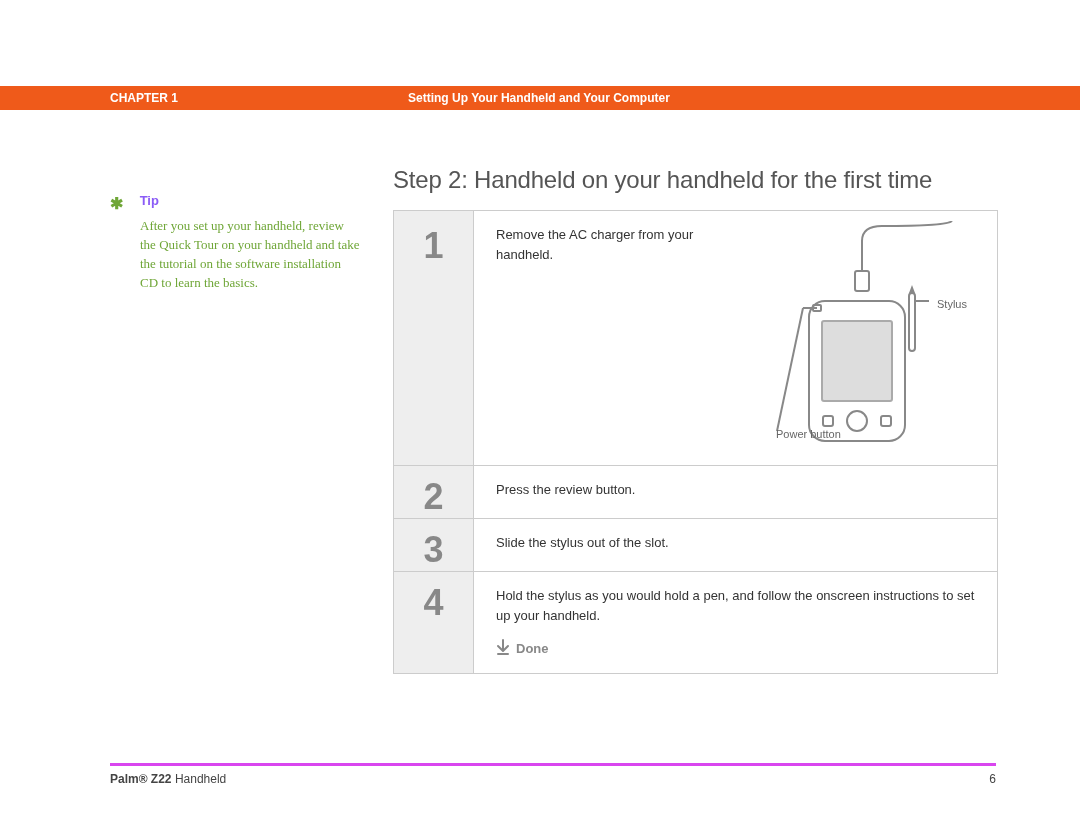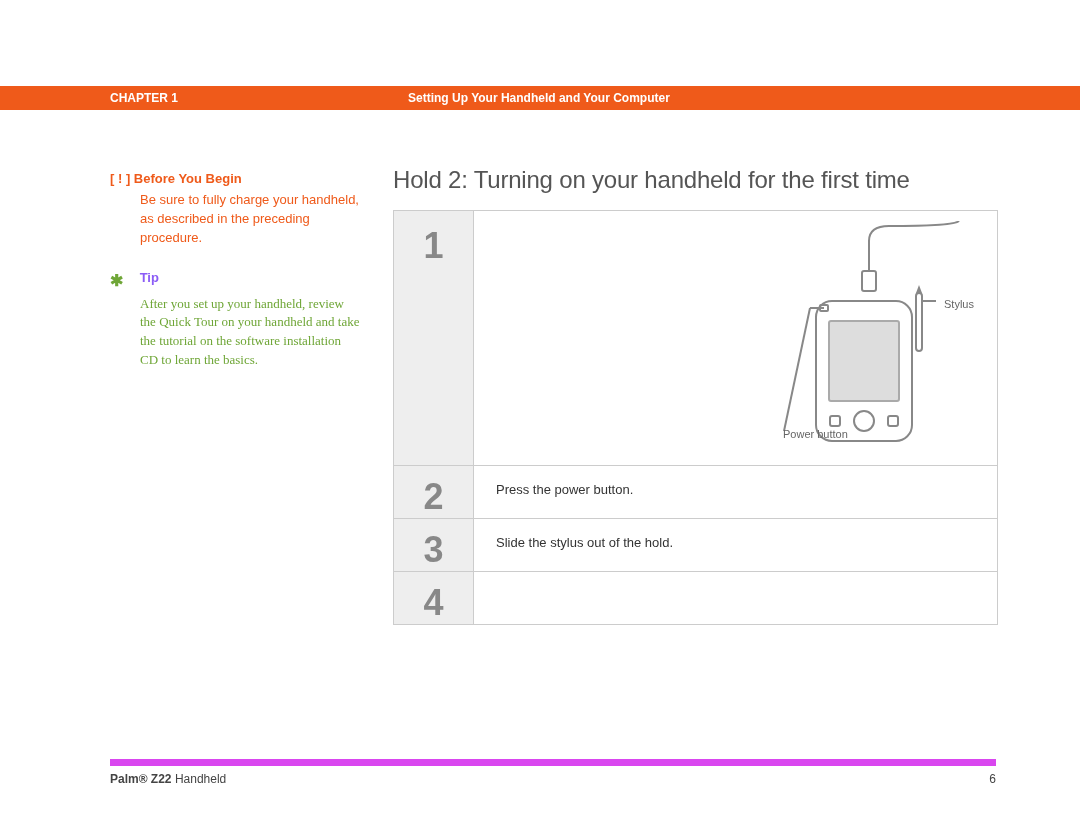--- a/index.html
+++ b/index.html
@@ -125,76 +125,72 @@
   }
   .done-arrow {
     display: inline-block;
     font-size: 18px;
     line-height: 1;
     color: #888;
   }
 
   .illustration {
     position: absolute;
-    right: 23px;
+    right: 30px;
     top: 10px;
     width: 200px;
     height: 230px;
   }
   .illu-label {
     position: absolute;
     font-size: 11px;
     color: #666;
   }
   .label-stylus { top: 75px; right: 0; }
   .label-power { top: 205px; left: -26px; padding-left: 35px; }
 
   .footer {
     position: absolute;
     bottom: 48px;
     left: 110px;
     right: 84px;
-    border-top: 7px solid #d946ef;
+    border-top: 3px solid #d946ef;
     padding-top: 6px;
     display: flex;
     justify-content: space-between;
     font-size: 12px;
     color: #444;
   }
   .footer .prod b { font-weight: bold; }
 </style>
 </head>
 <body>
 
 <div class="orange-bar">
   <span class="chapter-label">CHAPTER 1</span>
   <span class="section-title">Setting Up Your Handheld and Your Computer</span>
 </div>
 
 <div class="sidebar">
-  <div class="before-block">
-    <span class="before-marker">[ ! ]</span>
-    <span class="before-title">Before You Begin</span>
-    <div class="before-body">Be sure to fully charge your handheld, as described in the preceding procedure.</div>
-  </div>
   <div class="tip-block">
     <span class="tip-star">✱</span>
     <span class="tip-title">Tip</span>
     <div class="tip-body">After you set up your handheld, review the Quick Tour on your handheld and take the tutorial on the software installation CD to learn the basics.</div>
   </div>
 </div>
 
 <div class="main">
-  <div class="step-heading">Hold 2: Turning on your handheld for the first time</div>
+  <div class="step-heading">Step 2: Handheld on your handheld for the first time</div>
 
   <div class="steps">
 
     <div class="step-row row1">
       <div class="num-cell">1</div>
       <div class="body-cell">
+        <div style="max-width:200px">Remove the AC charger from your handheld.</div>
 
         <div class="illustration">
           <svg viewBox="0 0 200 230" width="200" height="230">
             <g stroke="#888" stroke-width="2" fill="none">
 
               <path d="M95 55 L95 20 Q95 5 115 5 Q180 5 185 0"></path>
               <rect x="88" y="50" width="14" height="20" rx="2" fill="#fff"></rect>
 
               <rect x="42" y="80" width="96" height="140" rx="16" fill="#fff"></rect>
 
@@ -215,30 +211,45 @@
             </g>
           </svg>
           <div class="illu-label label-stylus">Stylus</div>
           <div class="illu-label label-power">Power button</div>
         </div>
       </div>
     </div>
 
     <div class="step-row">
       <div class="num-cell">2</div>
-      <div class="body-cell">Press the power button.</div>
+      <div class="body-cell">Press the review button.</div>
     </div>
 
     <div class="step-row">
       <div class="num-cell">3</div>
-      <div class="body-cell">Slide the stylus out of the hold.</div>
+      <div class="body-cell">Slide the stylus out of the slot.</div>
     </div>
 
     <div class="step-row">
       <div class="num-cell">4</div>
+      <div class="body-cell">
+        <div>Hold the stylus as you would hold a pen, and follow the onscreen instructions to set up your handheld.</div>
+        <div class="done-line">
+          <span class="done-arrow">
+            <svg width="14" height="16" viewBox="0 0 14 16">
+                <g stroke="#888" stroke-width="2" fill="none" stroke-linecap="round" stroke-linejoin="round">
+                  <line x1="7" y1="1" x2="7" y2="11"></line>
+                  <polyline points="2,7 7,12 12,7"></polyline>
+                  <line x1="2" y1="15" x2="12" y2="15"></line>
+                </g>
+              </svg>
+          </span>
+          <span>Done</span>
+        </div>
+      </div>
     </div>
 
   </div>
 </div>
 
 <div class="footer">
   <span class="prod">
     <b>Palm® Z22</b><span> Handheld</span>
   </span>
   <span>6</span>

